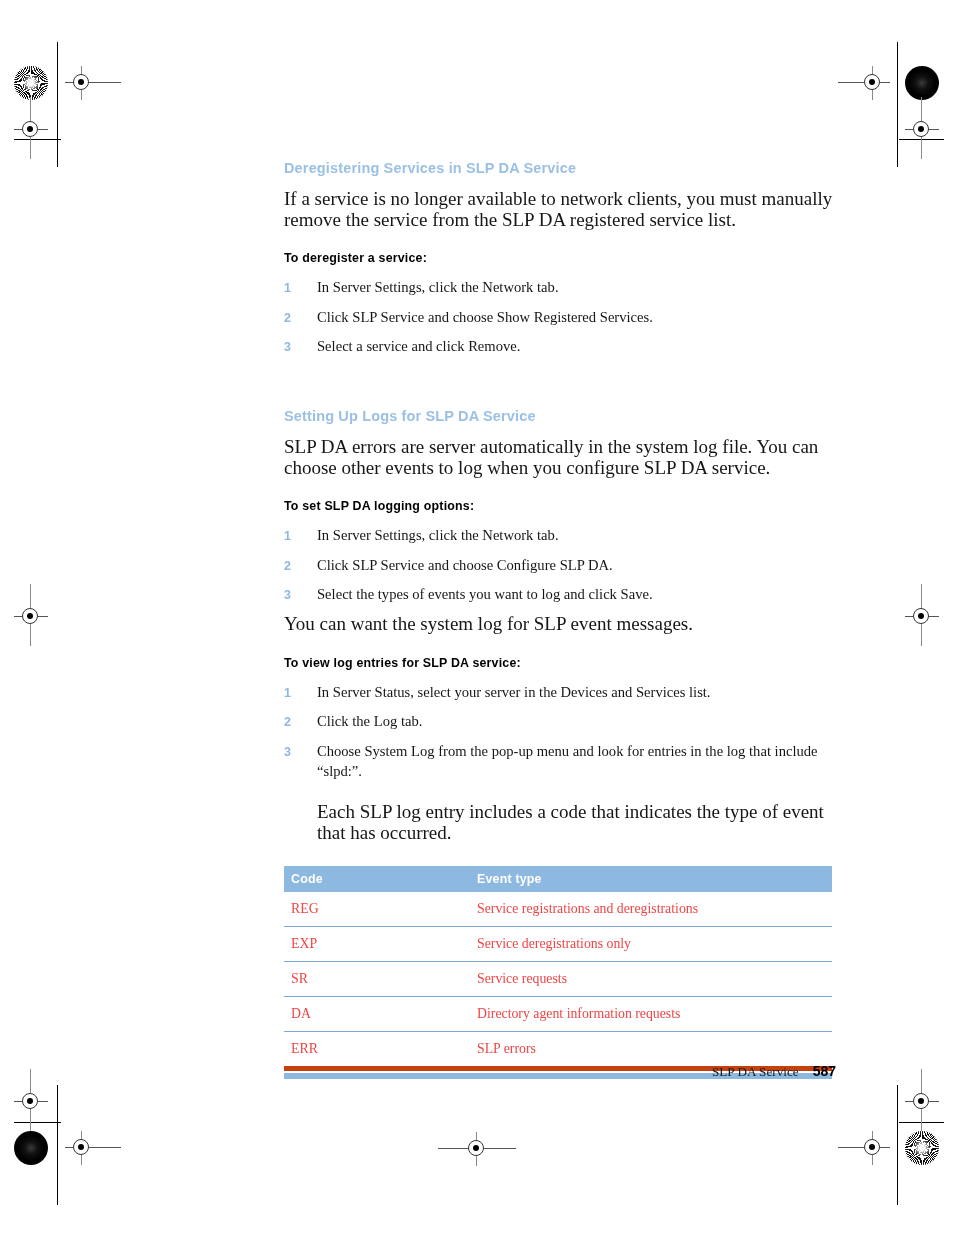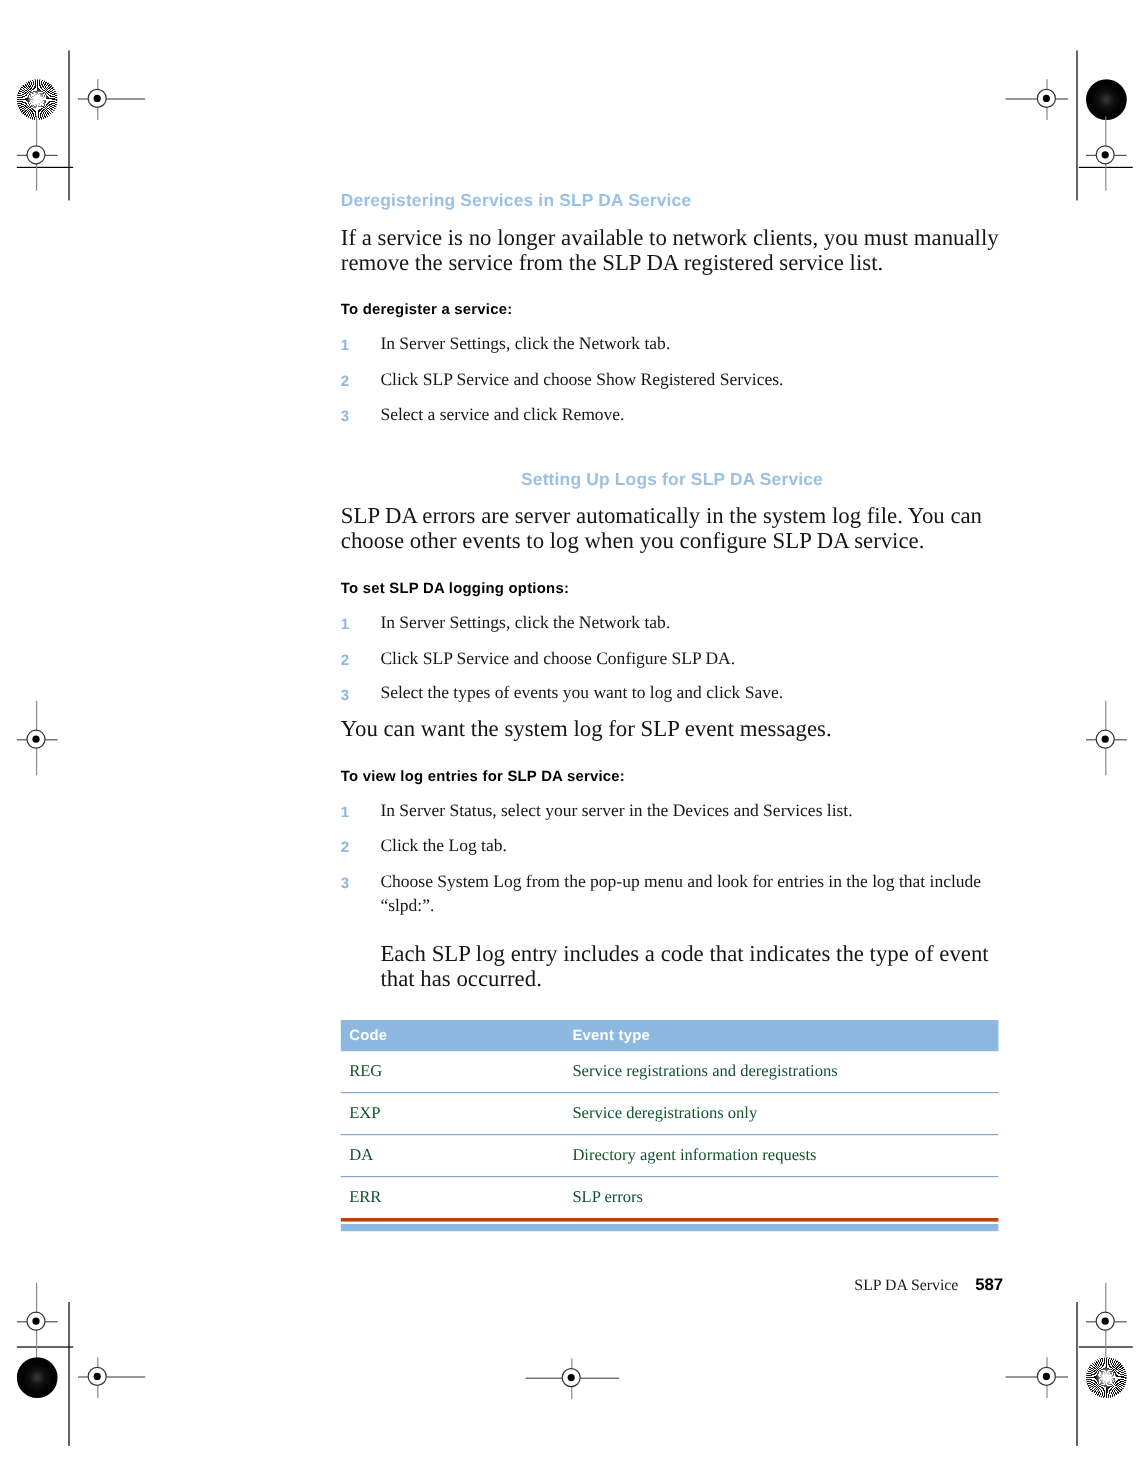--- a/index.html
+++ b/index.html
@@ -93,21 +93,21 @@
     width: 552px;
   }
   .section-title {
     font-family: "Liberation Sans", sans-serif;
     font-weight: bold;
     font-size: 14.5px;
     letter-spacing: 0.15px;
     color: #9bc0e6;
     margin: 0 0 13px 0;
   }
-  .section-title.s2 { margin-top: 35px; text-align: center; }
+  .section-title.s2 { margin-top: 51px; }
   .body-text {
     font-family: "Liberation Serif", serif;
     font-size: 19px;
     line-height: 20.6px;
     color: #161616;
     margin: 0 0 0 0;
   }
   .proc-head {
     font-family: "Liberation Sans", sans-serif;
     font-weight: bold;
@@ -160,27 +160,27 @@
     font-weight: bold;
     font-size: 12.4px;
     letter-spacing: 0.2px;
     text-align: left;
     padding: 6px 0 6px 7px;
     height: 13px;
   }
   .code-table td {
     font-family: "Liberation Serif", serif;
     font-size: 13.8px;
-    color: #14532d;
+    color: #ef4444;
     padding: 9px 0 9px 7px;
     border-bottom: 1px solid #7fa9d4;
     vertical-align: top;
   }
   .code-table tr:last-child td {
-    border-bottom: 3px solid #c2410c;
+    border-bottom: 5px solid #c2410c;
   }
   .code-table col.c1 { width: 186px; }
   .code-table col.c2 { width: 362px; }
   .table-footer-bar {
     width: 548px;
     height: 6px;
     background: #8db8e0;
     margin-top: 2px;
   }
 
@@ -344,20 +344,24 @@
       <tbody>
         <tr>
           <td>REG</td>
           <td>Service registrations and deregistrations</td>
         </tr>
         <tr>
           <td>EXP</td>
           <td>Service deregistrations only</td>
         </tr>
         <tr>
+          <td>SR</td>
+          <td>Service requests</td>
+        </tr>
+        <tr>
           <td>DA</td>
           <td>Directory agent information requests</td>
         </tr>
         <tr>
           <td>ERR</td>
           <td>SLP errors</td>
         </tr>
       </tbody>
     </table>
     <div class="table-footer-bar"></div>

